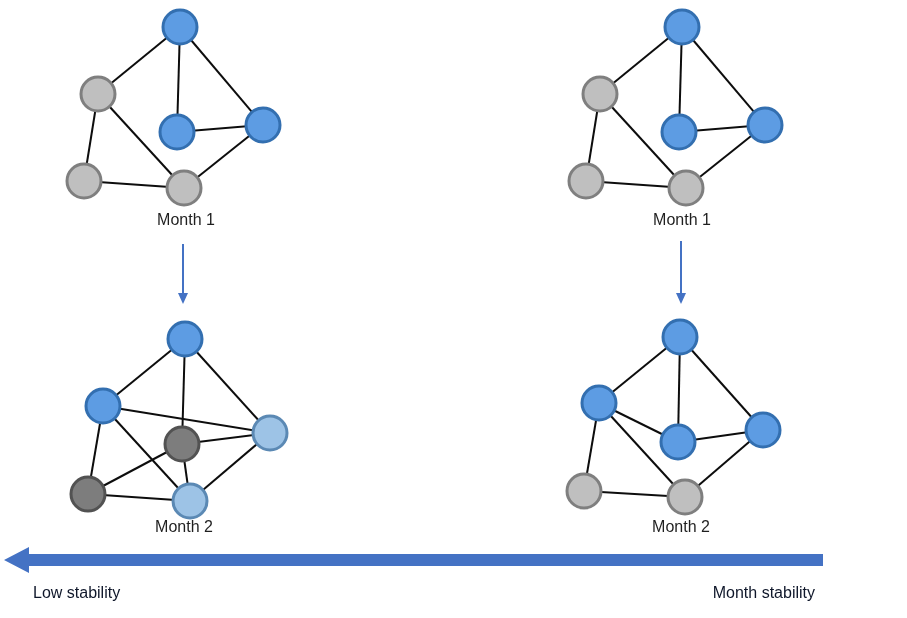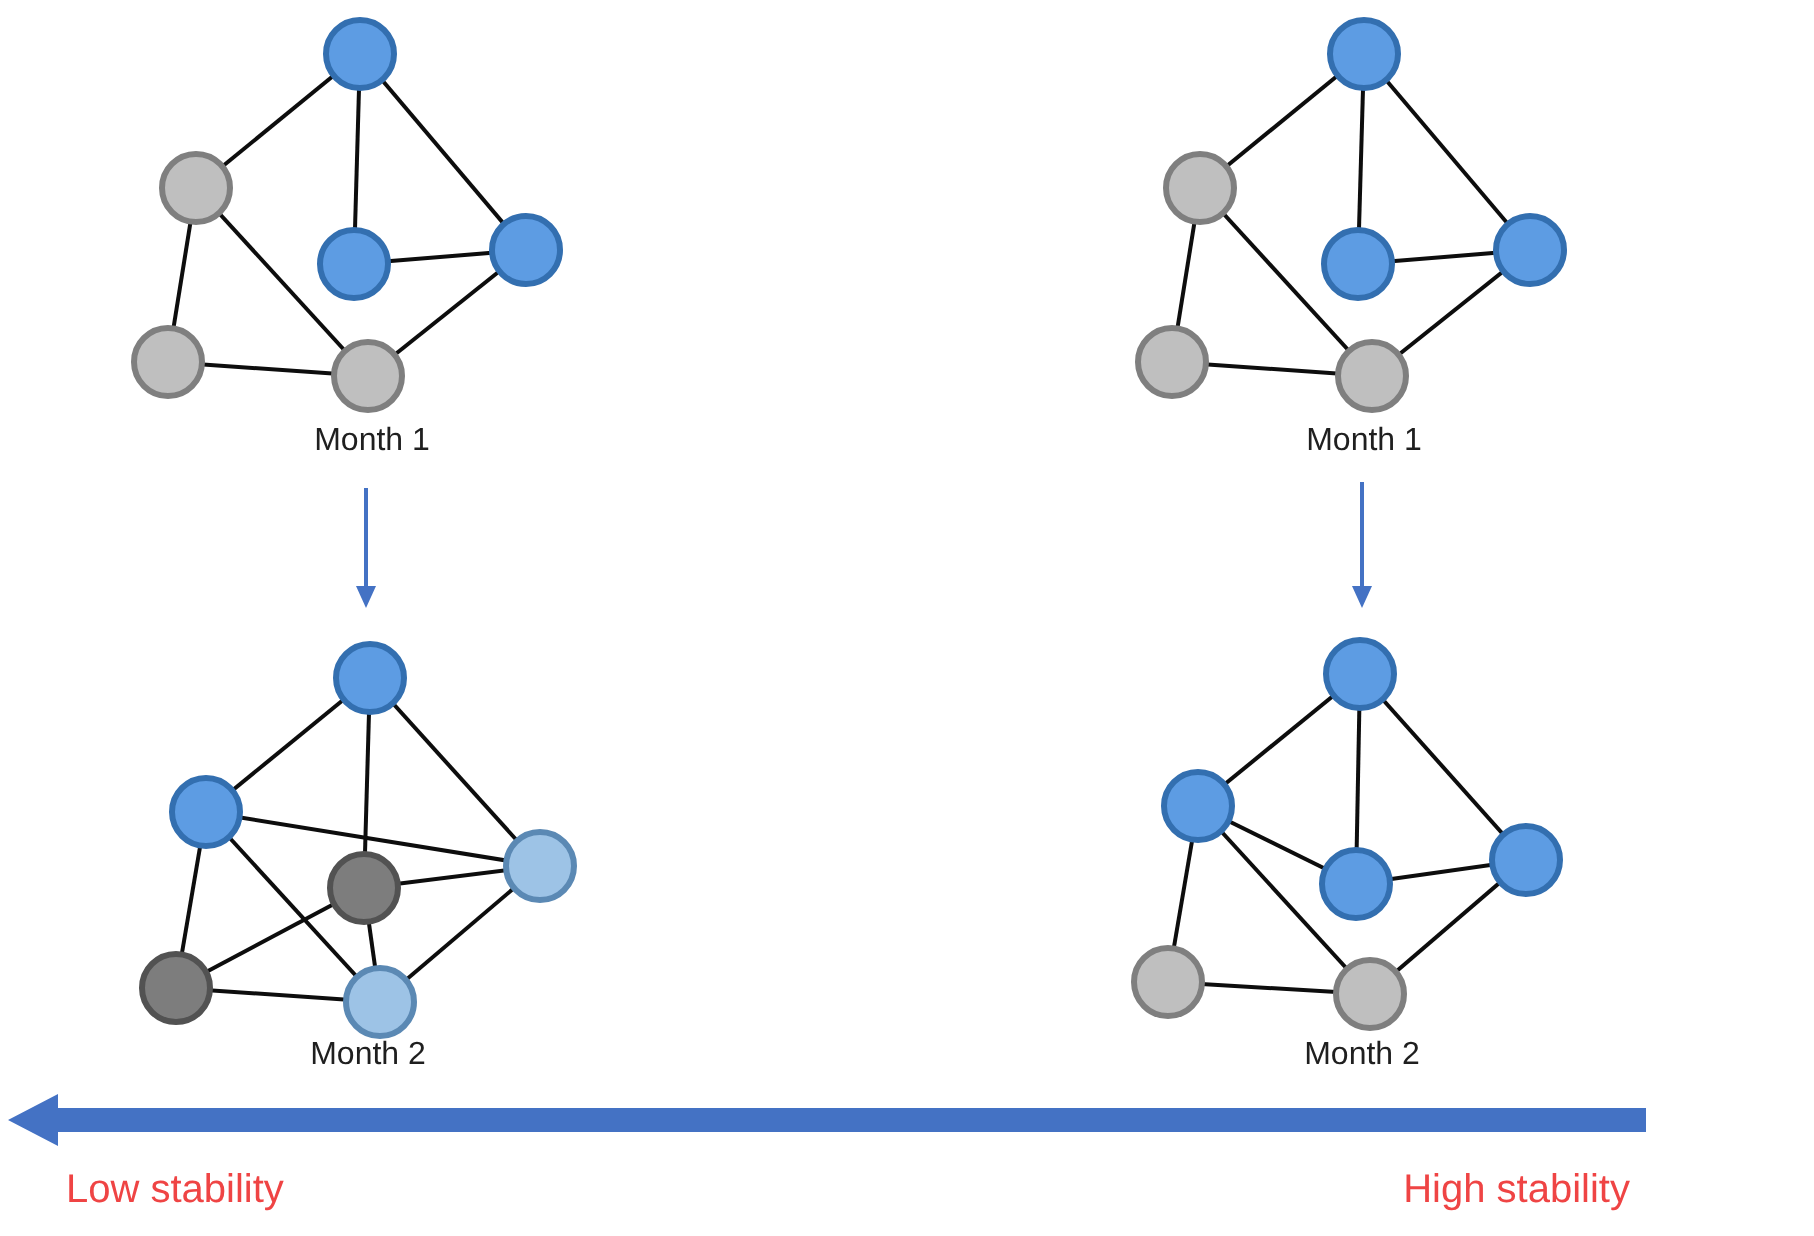--- a/index.html
+++ b/index.html
@@ -15,22 +15,22 @@
     background: #ffffff;
     overflow: hidden;
   }
   .diagram-svg {
     position: absolute;
     left: 0;
     top: 0;
   }
   .axis-label {
     position: absolute;
-    font-size: 20px;
-    color: #ef4444;
+    font-size: 16px;
+    color: #0f172a;
     white-space: nowrap;
   }
   .axis-label.low { left: 33px; top: 584px; }
   .axis-label.high { right: 8px; top: 584px; }
 </style>
 </head>
 <body>
 
 <div class="canvas">
   <svg class="diagram-svg" width="907" height="618" viewBox="0 0 907 618" xmlns="http://www.w3.org/2000/svg">
@@ -98,14 +98,14 @@
       <circle cx="584" cy="491" r="17" fill="#bfbfbf" stroke="#7f7f7f" stroke-width="3"></circle>
       <circle cx="685" cy="497" r="17" fill="#bfbfbf" stroke="#7f7f7f" stroke-width="3"></circle>
       <text x="681" y="532" text-anchor="middle" font-size="16" font-family="&quot;Liberation Sans&quot;, sans-serif" fill="#1f1f1f">Month 2</text>
       <line x1="183" y1="244" x2="183" y2="294" stroke="#4472c4" stroke-width="2"></line>
       <polygon points="178,293 188,293 183,304" fill="#4472c4"></polygon>
       <line x1="681" y1="241" x2="681" y2="294" stroke="#4472c4" stroke-width="2"></line>
       <polygon points="676,293 686,293 681,304" fill="#4472c4"></polygon>
       <polygon points="4,560 29,547 29,554 878,554 878,547 903,560 878,573 878,566 29,566 29,573" fill="#4472c4"></polygon>
     </svg>
   <div class="axis-label low">Low stability</div>
-  <div class="axis-label high">High stability</div>
+  <div class="axis-label high">Month stability</div>
 </div>
 
 </body></html>

